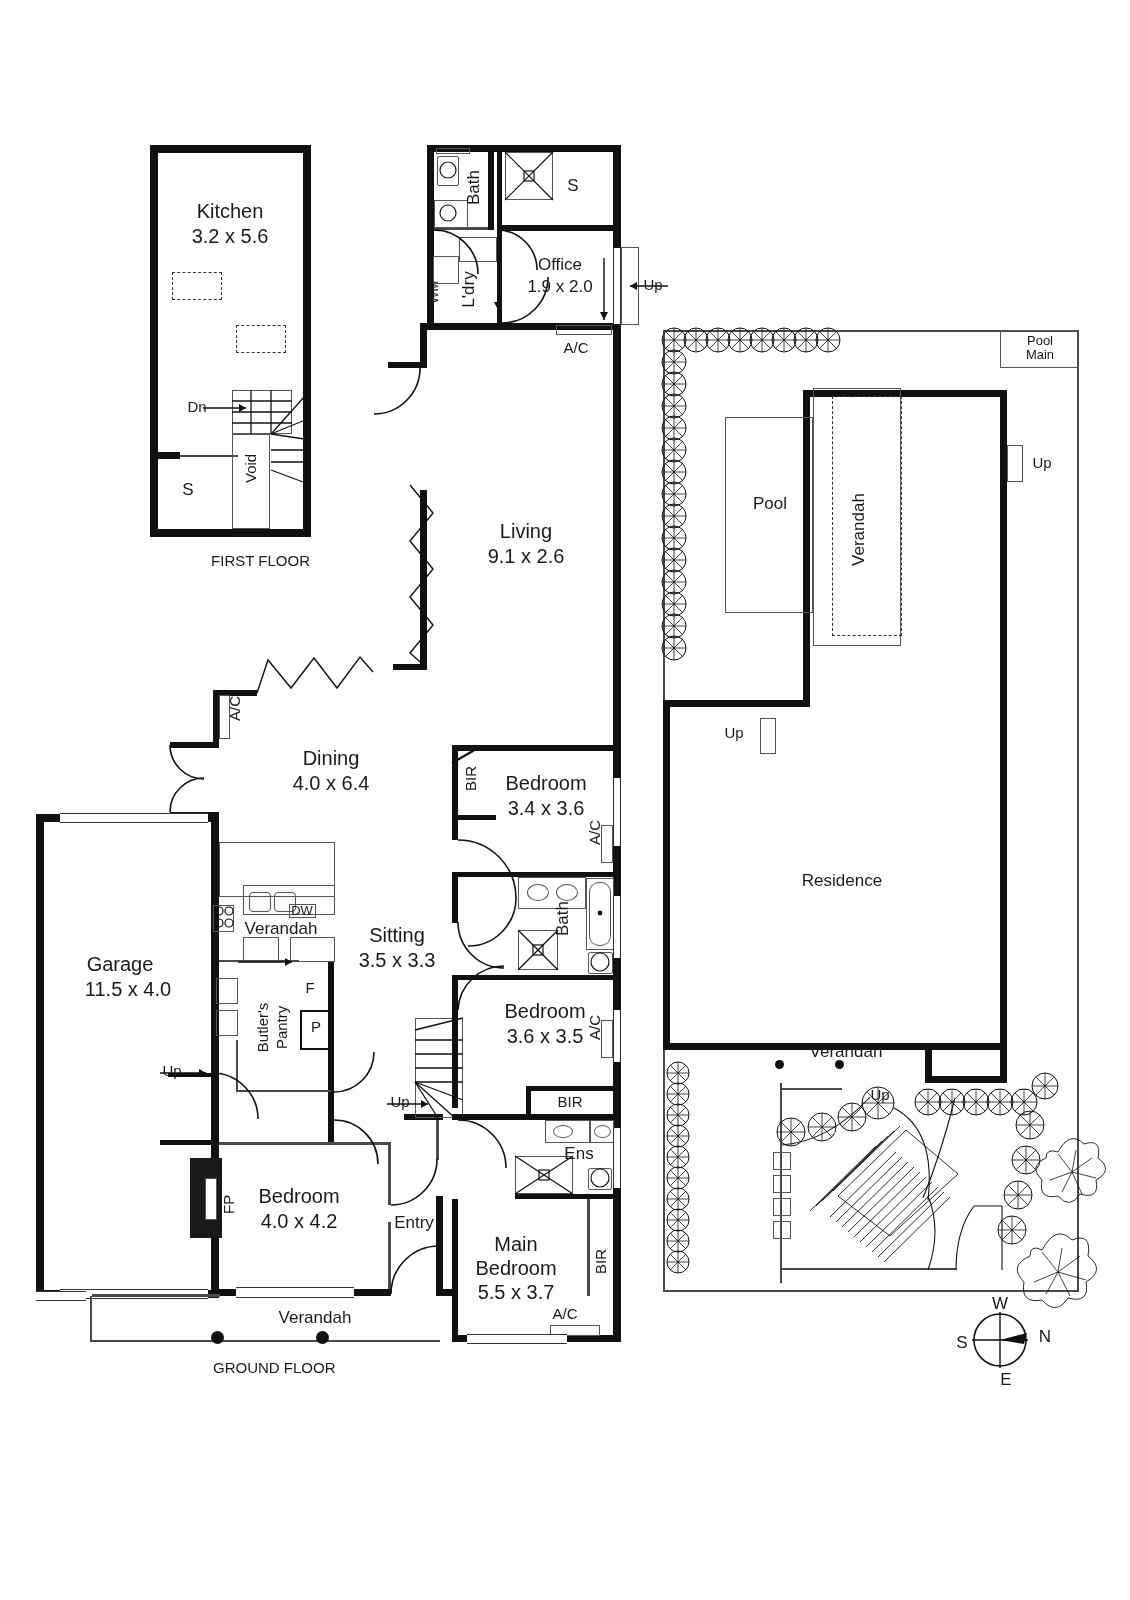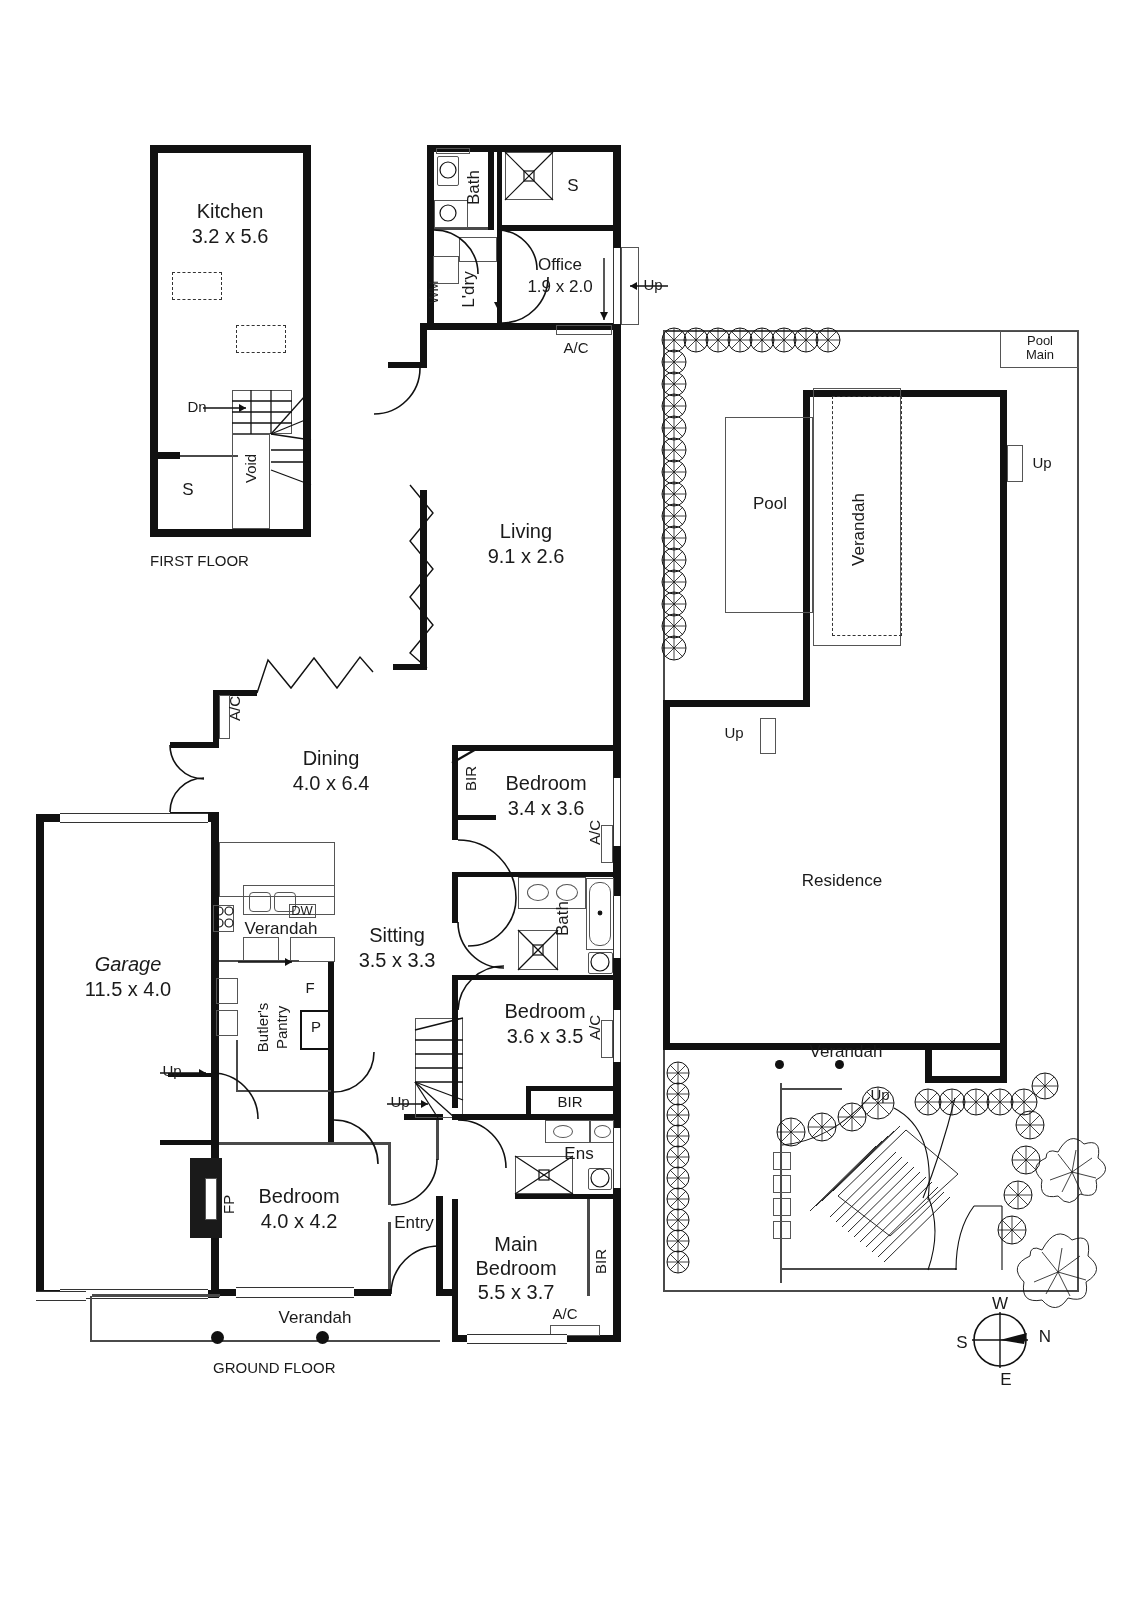--- a/index.html
+++ b/index.html
@@ -449,21 +449,21 @@
       <line x1="972" y1="1340" x2="1028" y2="1340" stroke-width="1.4"></line>
       <path d="M1000 1340 L1027 1333 L1024 1344 Z" fill="#111" stroke="none"></path>
     </g>
   </svg>
 
   <div class="lbl big" style="left:175px;top:200px;width:110px;">Kitchen</div>
   <div class="lbl big" style="left:175px;top:225px;width:110px;">3.2 x 5.6</div>
   <div class="lbl sm" style="left:185px;top:399px;width:24px;">Dn</div>
   <div class="lbl sm rot90" style="left:228px;top:460px;width:46px;">Void</div>
   <div class="lbl mid" style="left:178px;top:480px;width:20px;">S</div>
-  <div class="lbl sm" style="left:150px;top:553px;width:160px;text-align:left;">FIRST FLOOR</div>
+  <div class="lbl sm" style="left:150px;top:553px;width:160px;text-align:right;">FIRST FLOOR</div>
 
   <div class="lbl mid rot90" style="left:446px;top:178px;width:56px;">Bath</div>
   <div class="lbl mid" style="left:563px;top:176px;width:20px;">S</div>
   <div class="lbl xs rot90" style="left:412px;top:285px;width:44px;">WM</div>
   <div class="lbl mid rot90" style="left:440px;top:280px;width:58px;">L'dry</div>
   <div class="lbl mid" style="left:510px;top:255px;width:100px;">Office</div>
   <div class="lbl mid" style="left:508px;top:277px;width:104px;">1.9 x 2.0</div>
   <div class="lbl sm" style="left:556px;top:340px;width:40px;">A/C</div>
   <div class="lbl sm" style="left:640px;top:277px;width:26px;">Up</div>
 
@@ -477,21 +477,21 @@
   <div class="lbl xs" style="left:287px;top:904px;width:30px;">DW</div>
   <div class="lbl mid" style="left:238px;top:919px;width:86px;">Verandah</div>
   <div class="lbl sm rot90" style="left:233px;top:1019px;width:60px;">Butler's</div>
   <div class="lbl sm rot90" style="left:252px;top:1019px;width:60px;">Pantry</div>
   <div class="lbl sm" style="left:300px;top:980px;width:20px;">F</div>
   <div class="lbl sm" style="left:306px;top:1019px;width:20px;">P</div>
 
   <div class="lbl big" style="left:345px;top:924px;width:104px;">Sitting</div>
   <div class="lbl big" style="left:345px;top:949px;width:104px;">3.5 x 3.3</div>
 
-  <div class="lbl big" style="left:60px;top:953px;width:136px;font-style:italic;">Garage</div>
+  <div class="lbl big" style="left:52px;top:953px;width:136px;">Garage</div>
   <div class="lbl big" style="left:60px;top:978px;width:136px;">11.5 x 4.0</div>
   <div class="lbl sm" style="left:158px;top:1063px;width:28px;">Up</div>
   <div class="lbl sm" style="left:386px;top:1094px;width:28px;">Up</div>
 
   <div class="lbl sm rot90" style="left:446px;top:770px;width:50px;">BIR</div>
   <div class="lbl big" style="left:490px;top:772px;width:112px;">Bedroom</div>
   <div class="lbl big" style="left:490px;top:797px;width:112px;">3.4 x 3.6</div>
   <div class="lbl sm rot90" style="left:573px;top:824px;width:44px;">A/C</div>
   <div class="lbl mid rot90" style="left:533px;top:909px;width:60px;">Bath</div>
 

